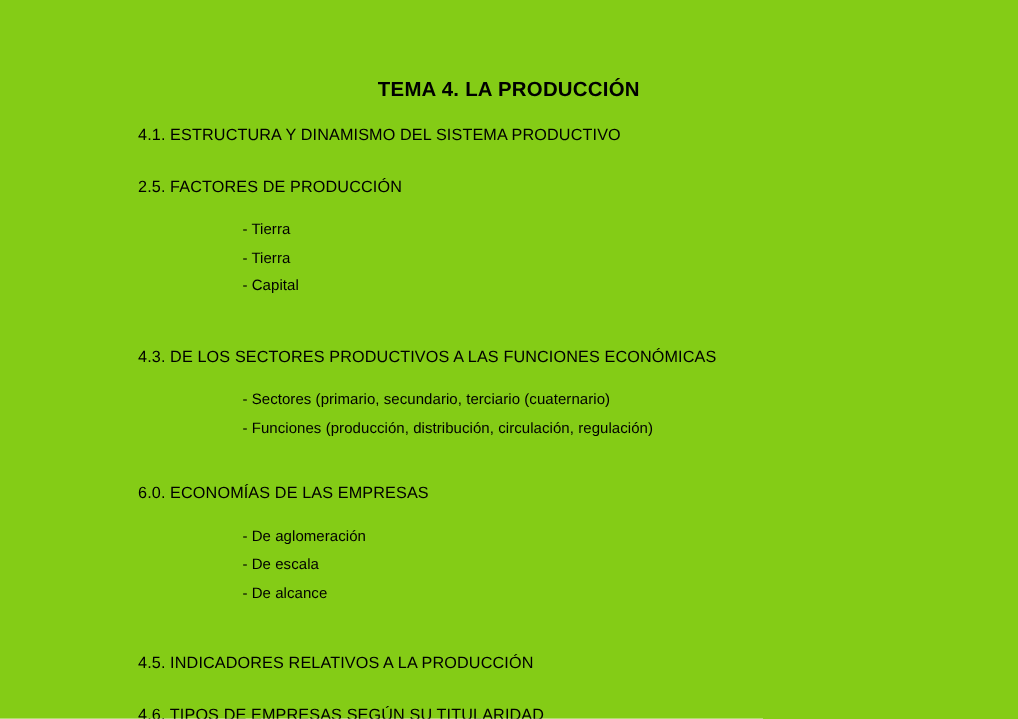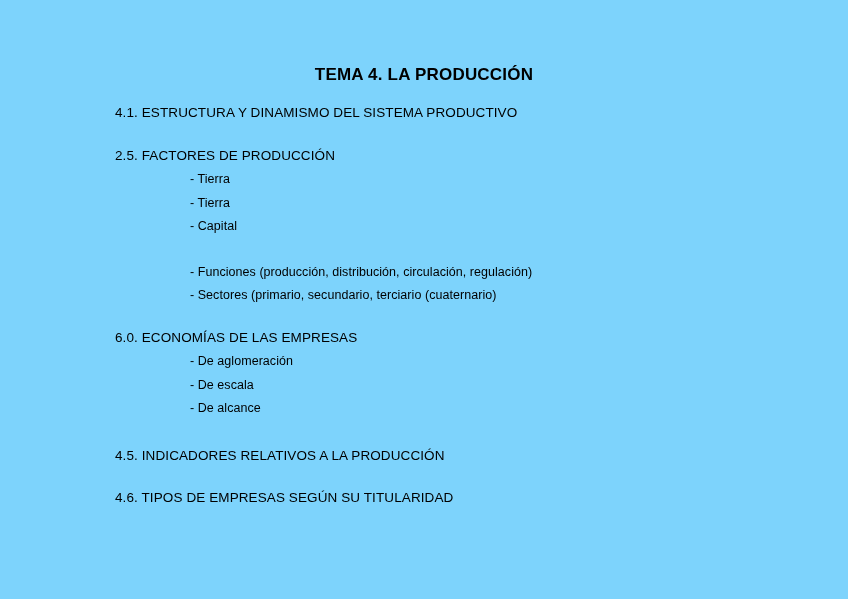--- a/index.html
+++ b/index.html
@@ -11,21 +11,21 @@
     width: 848px;
     height: 599px;
     font-family: "Liberation Sans", sans-serif;
     color: #000000;
     overflow: hidden;
   }
   .page {
     position: relative;
     width: 848px;
     height: 599px;
-    background: #7dd3fc;
+    background: #84cc16;
     box-sizing: border-box;
     text-decoration: underline;
   }
   .doc-title {
     position: absolute;
     left: 0;
     right: 0;
     top: 54px;
     text-align: center;
     font-size: 17px;
@@ -42,21 +42,21 @@
     margin-bottom: 0;
   }
   .section-heading {
     font-size: 13.5px;
     line-height: 1.0;
     padding-top: 10px;
     padding-bottom: 2px;
     letter-spacing: 0.1px;
   }
   .bullets {
-    margin: 0;
+    margin: 12px;
     padding: 0;
     list-style: none;
   }
   .bullet {
     font-size: 12.5px;
     line-height: 1.0;
     padding-left: 75px;
     padding-top: 9px;
     padding-bottom: 2px;
     letter-spacing: 0.05px;
@@ -82,23 +82,24 @@
       <div class="section-heading">2.5. FACTORES DE PRODUCCIÓN</div>
       <ul class="bullets">
         <li class="bullet">- Tierra</li>
         <li class="bullet">- Tierra</li>
         <li class="bullet">- Capital</li>
       </ul>
     </div>
     <div class="gap-lg"></div>
 
     <div class="section">
+      <div class="section-heading">4.3. DE LOS SECTORES PRODUCTIVOS A LAS FUNCIONES ECONÓMICAS</div>
       <ul class="bullets">
+        <li class="bullet">- Sectores (primario, secundario, terciario (cuaternario)</li>
         <li class="bullet">- Funciones (producción, distribución, circulación, regulación)</li>
-        <li class="bullet">- Sectores (primario, secundario, terciario (cuaternario)</li>
       </ul>
     </div>
     <div class="gap-md"></div>
 
     <div class="section">
       <div class="section-heading">6.0. ECONOMÍAS DE LAS EMPRESAS</div>
       <ul class="bullets">
         <li class="bullet">- De aglomeración</li>
         <li class="bullet">- De escala</li>
         <li class="bullet">- De alcance</li>

